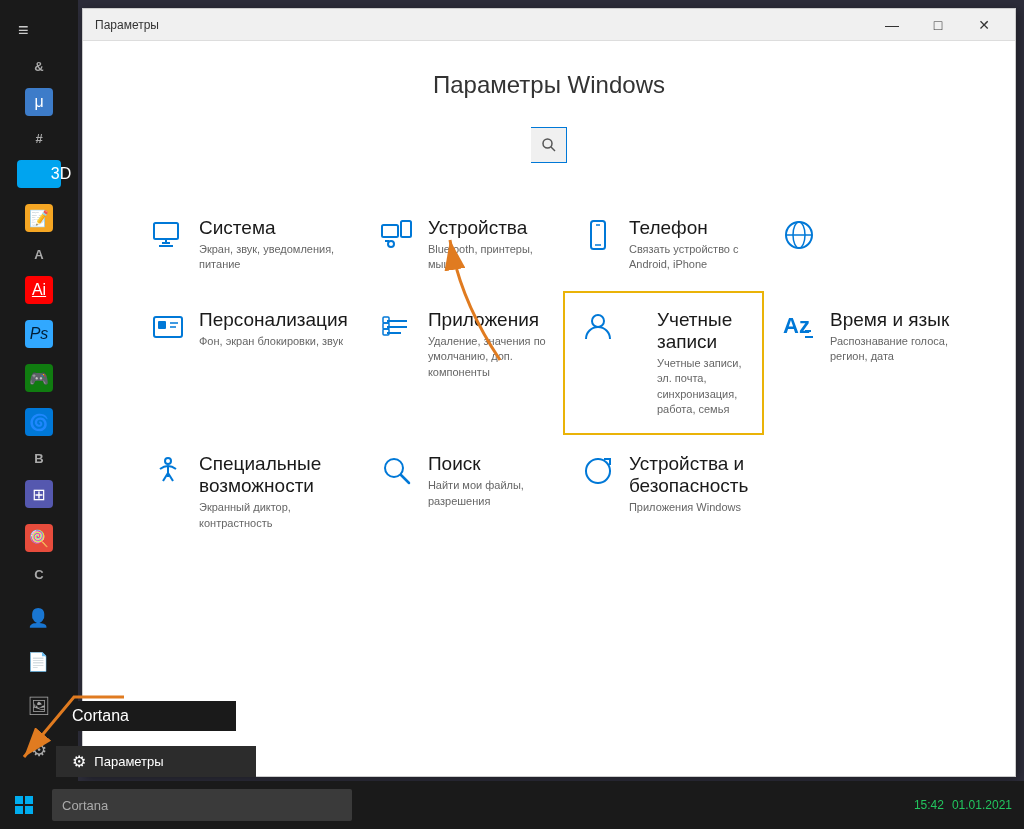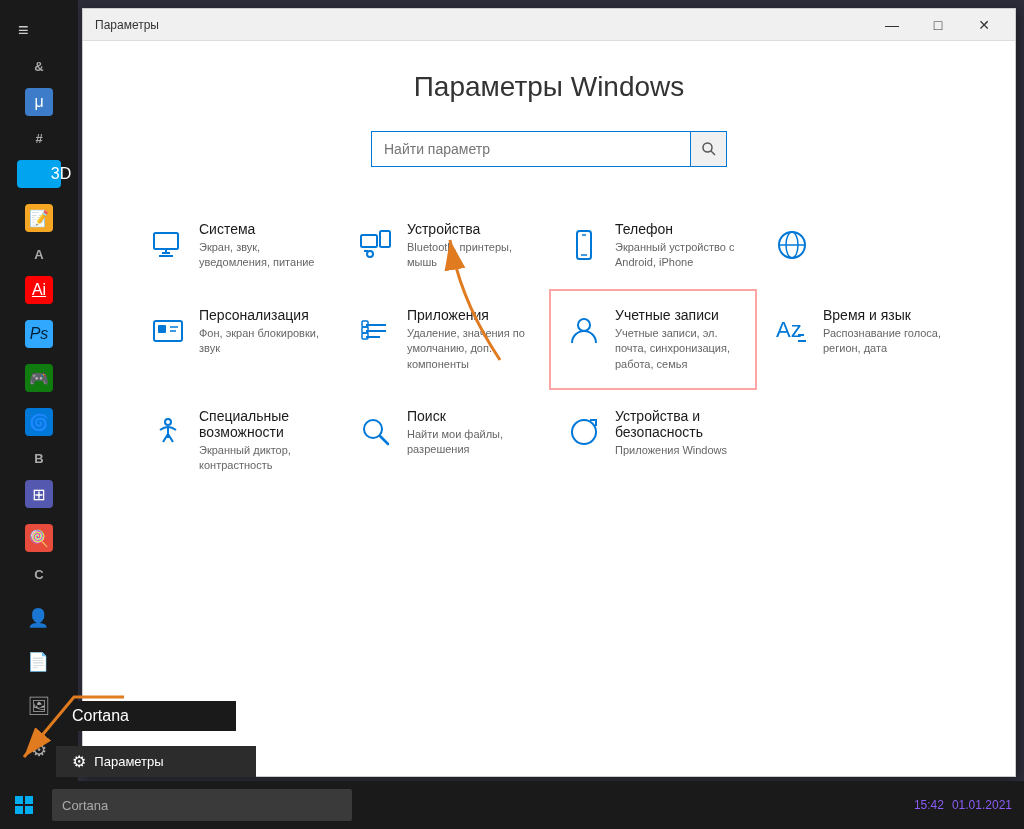--- a/index.html
+++ b/index.html
@@ -54,21 +54,21 @@
       color: #aaa;
       font-size: 13px;
       margin-left: 4px;
     }
 
     .taskbar-right {
       margin-left: auto;
       display: flex;
       align-items: center;
       padding-right: 12px;
-      color: #8b5cf6;
+      color: #22c55e;
       font-size: 12px;
       gap: 8px;
     }
 
     
     .start-sidebar {
       position: absolute;
       left: 0;
       top: 0;
       bottom: 48px;
@@ -205,21 +205,21 @@
     
     .settings-content {
       flex: 1;
       overflow-y: auto;
       padding: 30px 50px;
       background: #fff;
     }
 
     .settings-main-title {
       text-align: center;
-      font-size: 28px;
+      font-size: 24px;
       font-weight: 300;
       color: #333;
       margin-bottom: 28px;
     }
 
     
     .settings-search {
       display: flex;
       justify-content: center;
       margin-bottom: 36px;
@@ -258,45 +258,47 @@
     .settings-item {
       display: flex;
       align-items: flex-start;
       padding: 16px 12px;
       cursor: pointer;
       border: 2px solid transparent;
       transition: border-color 0.1s;
     }
 
     .settings-item.highlighted {
-      border: 2px solid #fca5a5;
+      border: 2px solid #eab308;
+      gap: 28px;
     }
 
     .settings-icon {
       width: 42px;
       height: 42px;
       flex-shrink: 0;
       display: flex;
-      align-items: flex-end;
+      align-items: flex-start;
       justify-content: center;
       margin-right: 10px;
       color: #0078d7;
+      font-weight: bold;
     }
 
     .settings-icon svg {
       width: 36px;
       height: 36px;
     }
 
     .settings-text-block {
       flex: 1;
     }
 
     .settings-item-title {
-      font-size: 14px;
+      font-size: 19px;
       color: #1a1a1a;
       margin-bottom: 3px;
       font-weight: 400;
     }
 
     .settings-item-desc {
       font-size: 11px;
       color: #666;
       line-height: 1.4;
     }
@@ -376,21 +378,20 @@
       <button class="title-btn">—</button>
       <button class="title-btn">□</button>
       <button class="title-btn close">✕</button>
     </div>
   </div>
 
   <div class="settings-content">
     <h1 class="settings-main-title">Параметры Windows</h1>
 
     <div class="settings-search">
-      <input class="settings-search-input" type="text" placeholder="Найти параметр" style="">
       <div class="settings-search-btn">
         <svg width="16" height="16" viewBox="0 0 16 16" fill="none" xmlns="http://www.w3.org/2000/svg">
           <circle cx="6.5" cy="6.5" r="4.5" stroke="#555" stroke-width="1.5"></circle>
           <line x1="10" y1="10" x2="14" y2="14" stroke="#555" stroke-width="1.5"></line>
         </svg>
       </div>
     </div>
 
     <div class="settings-grid">
 
@@ -427,21 +428,21 @@
       <div class="settings-item">
         <div class="settings-icon">
           <svg viewBox="0 0 36 36" fill="none" xmlns="http://www.w3.org/2000/svg">
             <rect x="11" y="4" width="14" height="28" rx="2.5" stroke="#0078d7" stroke-width="2"></rect>
             <line x1="15" y1="28" x2="21" y2="28" stroke="#0078d7" stroke-width="1.5"></line>
             <line x1="16" y1="8" x2="20" y2="8" stroke="#0078d7" stroke-width="1.5"></line>
           </svg>
         </div>
         <div class="settings-text-block">
           <div class="settings-item-title">Телефон</div>
-          <div class="settings-item-desc">Экранный устройство с Android, iPhone</div>
+          <div class="settings-item-desc">Связать устройство с Android, iPhone</div>
         </div>
       </div>
 
       <div class="settings-item">
         <div class="settings-icon">
           <svg viewBox="0 0 36 36" fill="none" xmlns="http://www.w3.org/2000/svg">
             <circle cx="18" cy="18" r="13" stroke="#0078d7" stroke-width="2"></circle>
             <ellipse cx="18" cy="18" rx="6" ry="13" stroke="#0078d7" stroke-width="1.5"></ellipse>
             <line x1="5" y1="18" x2="31" y2="18" stroke="#0078d7" stroke-width="1.5"></line>
           </svg>

